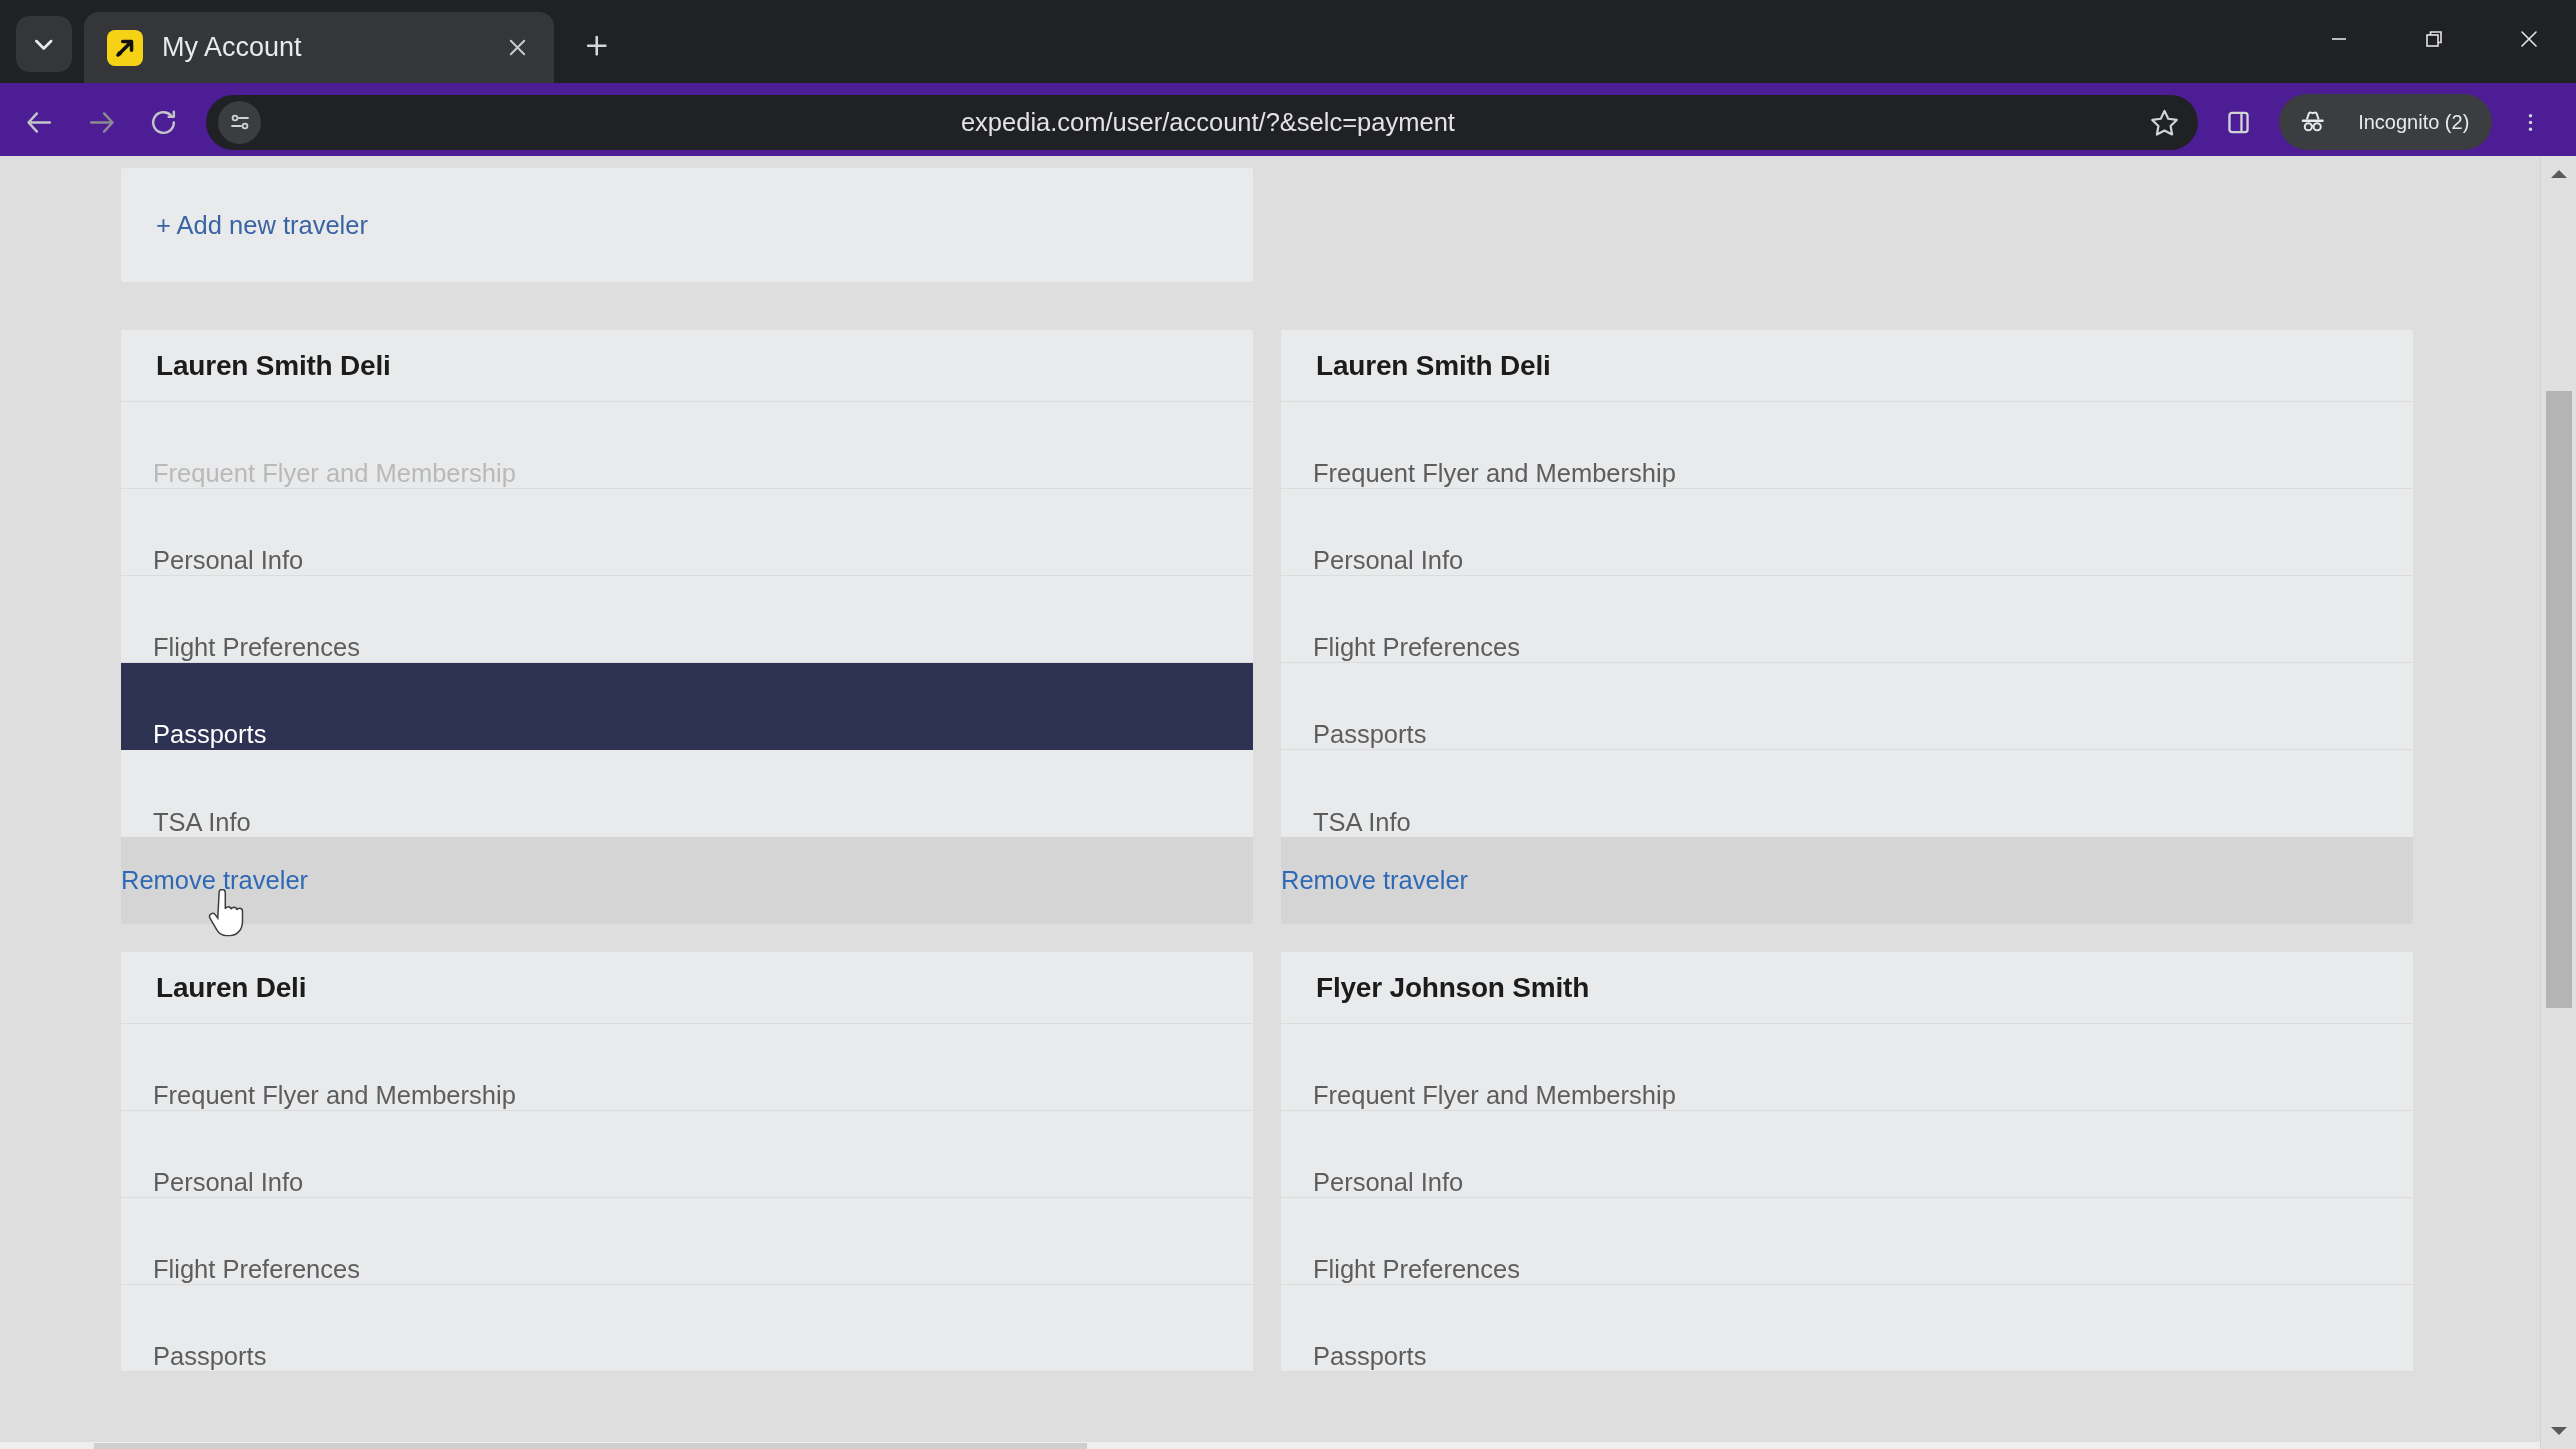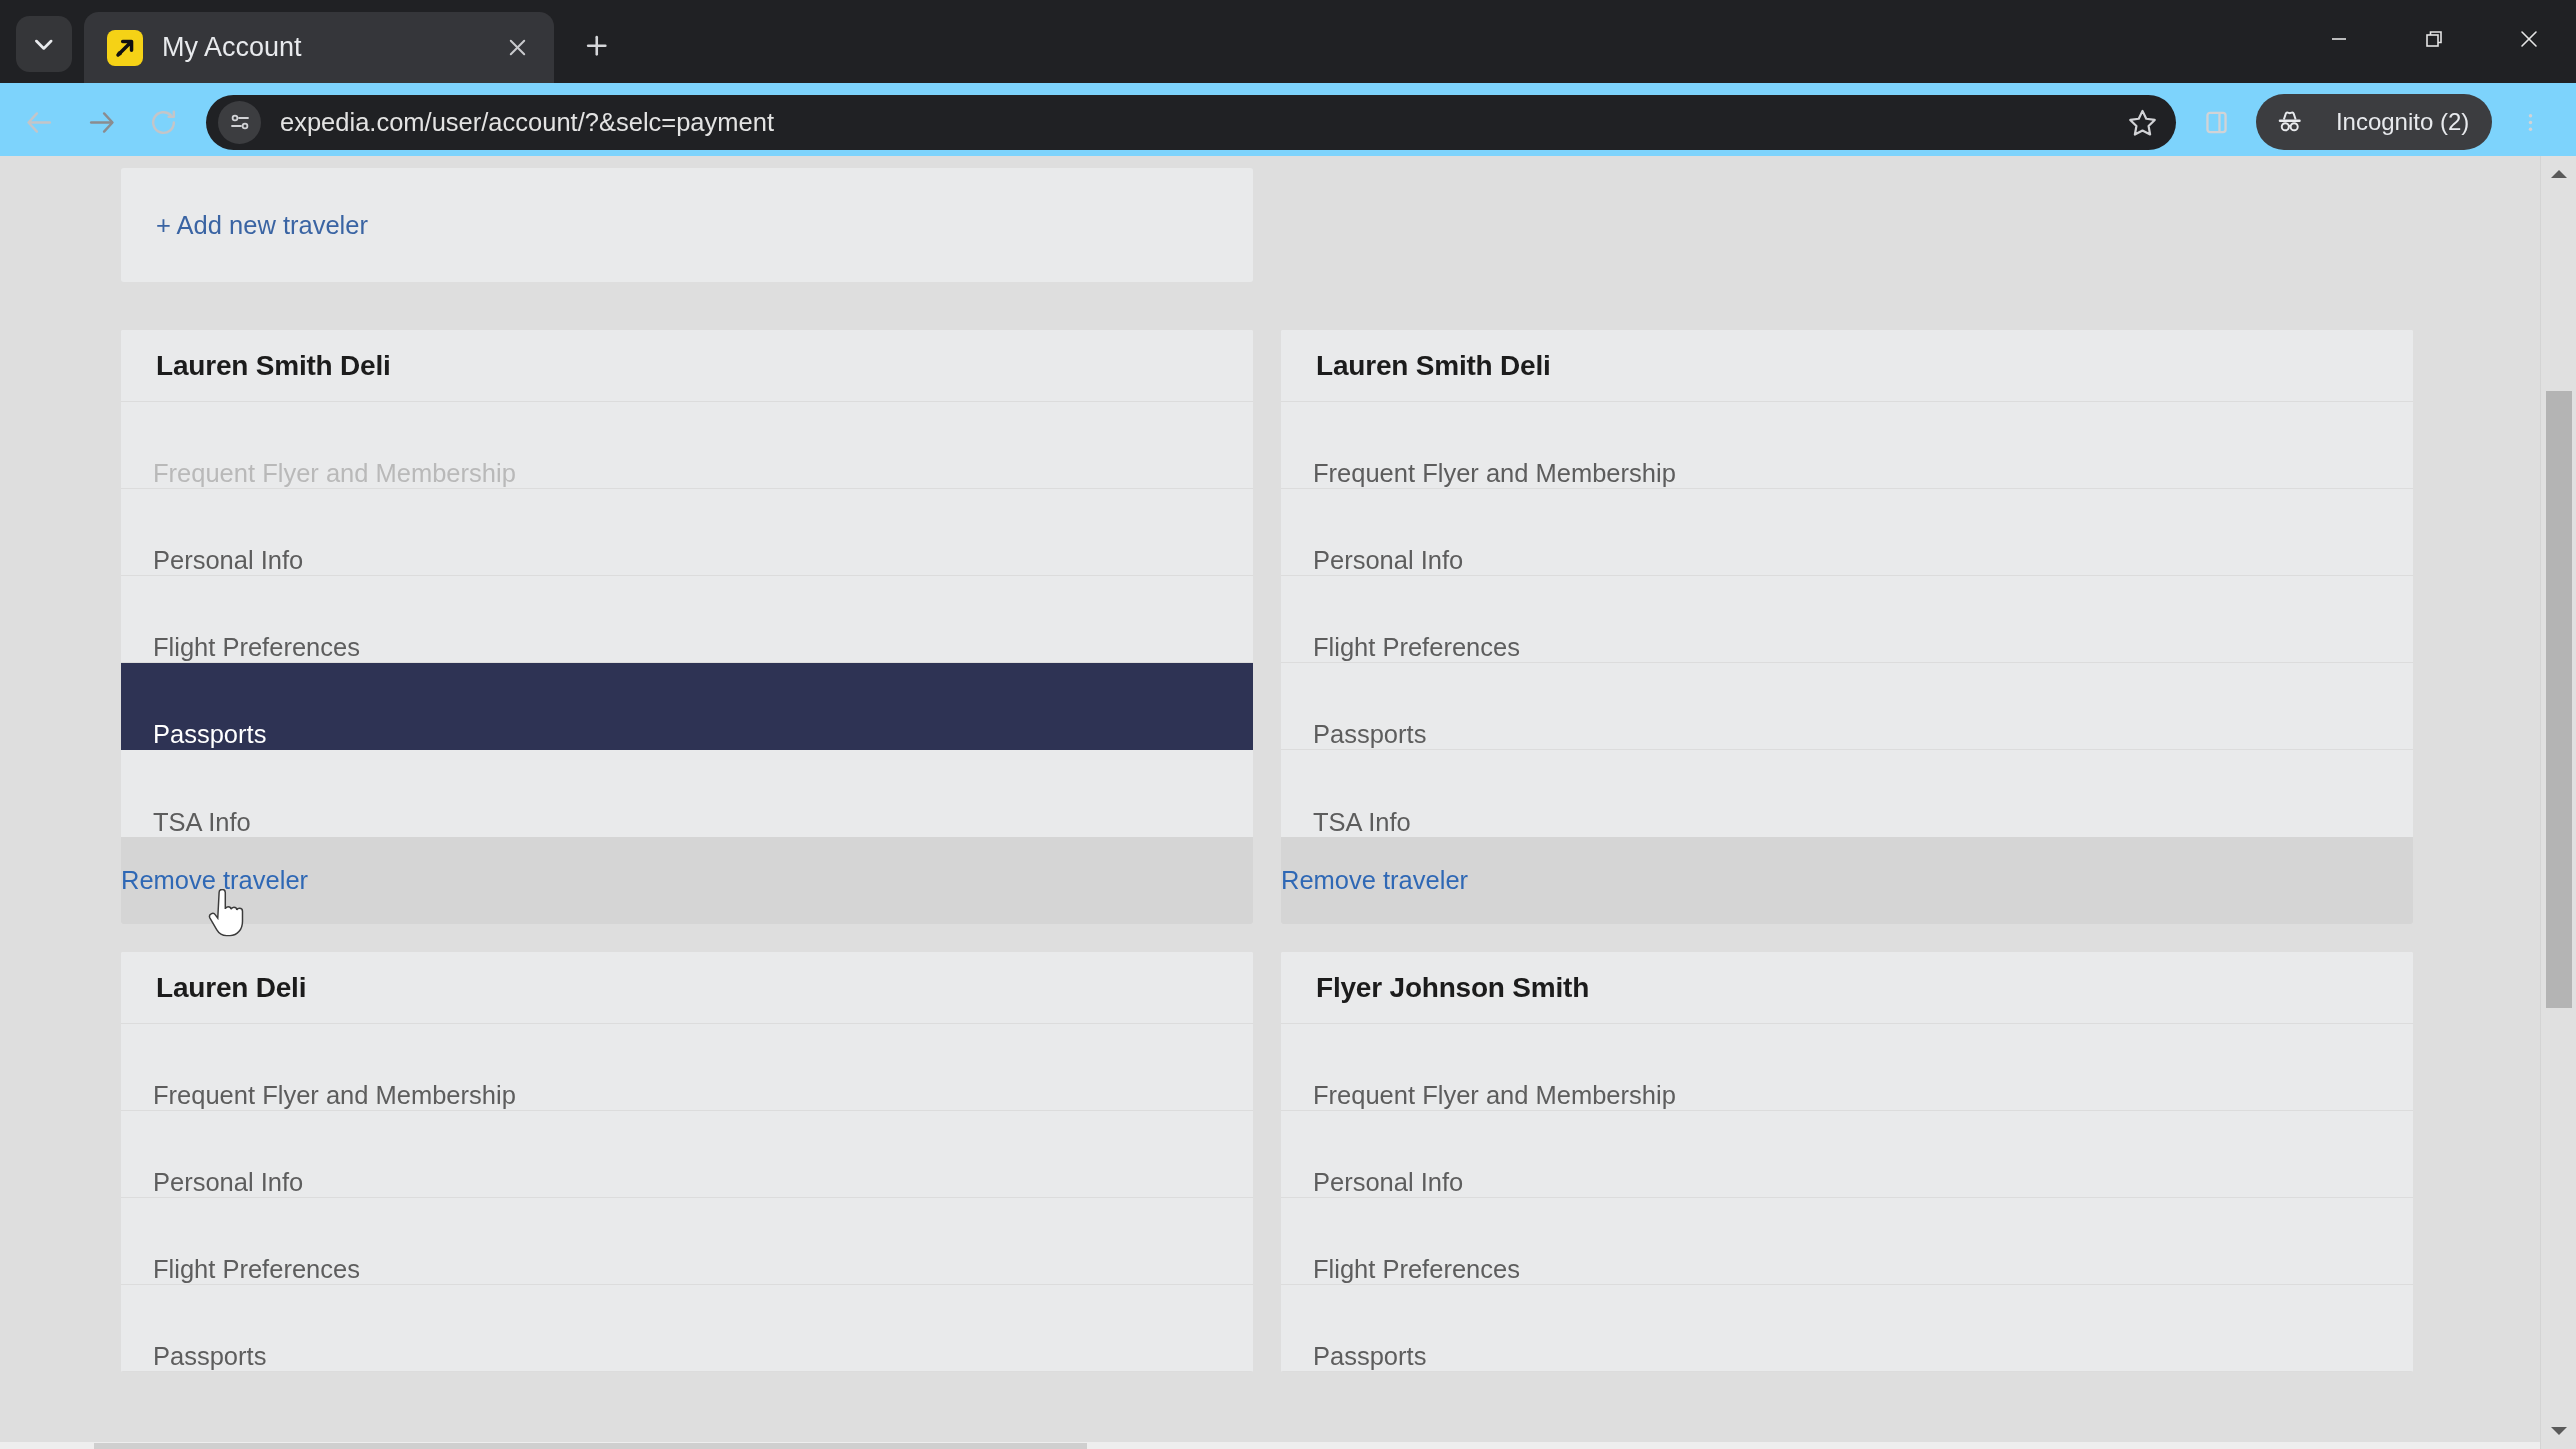--- a/index.html
+++ b/index.html
@@ -82,24 +82,25 @@
     display: flex;
   }
   .wc {
     width: 95px; height: 78px;
     display: flex; align-items: center; justify-content: center;
   }
   .wc svg { width: 24px; height: 24px; }
 
   .toolbar {
     height: 78px;
-    background: #7dd3fc;
+    background: #4c1d95;
     display: flex;
     align-items: center;
     padding: 0 19px 0 8px;
+    text-align: center;
   }
   .tb-btn {
     width: 62px; height: 62px;
     display: flex; align-items: center; justify-content: center;
     border-radius: 50%;
     flex: 0 0 auto;
   }
   .tb-btn svg { width: 31px; height: 31px; }
 
   .omnibox {
@@ -137,21 +138,21 @@
     background: #3c3d40;
     border-radius: 28px;
     display: flex; align-items: center;
     padding: 0 23px 0 19px;
     margin-left: 9.4px;
     flex: 0 0 auto;
   }
   .incognito-chip svg { width: 29.5px; height: 29.5px; flex: 0 0 auto; }
   .incognito-label {
     color: #e8eaed;
-    font-size: 24px;
+    font-size: 20px;
     margin-left: 31px;
     white-space: nowrap;
   }
   .menu-btn {
     width: 54px; height: 62px;
     display: flex; align-items: center; justify-content: center;
     margin-left: 10.7px;
     flex: 0 0 auto;
   }
   .menu-btn svg { width: 23px; height: 27px; }

